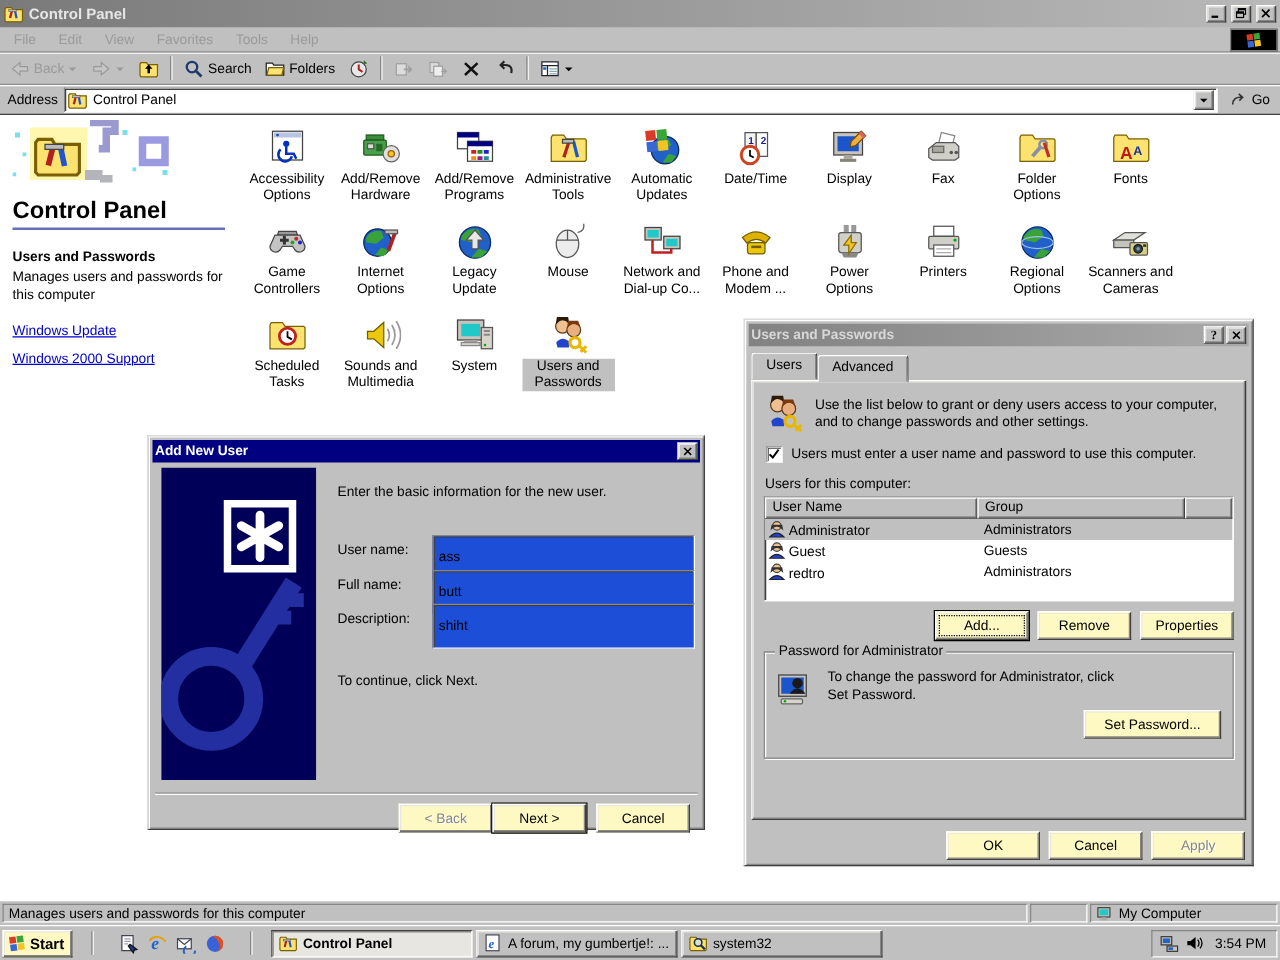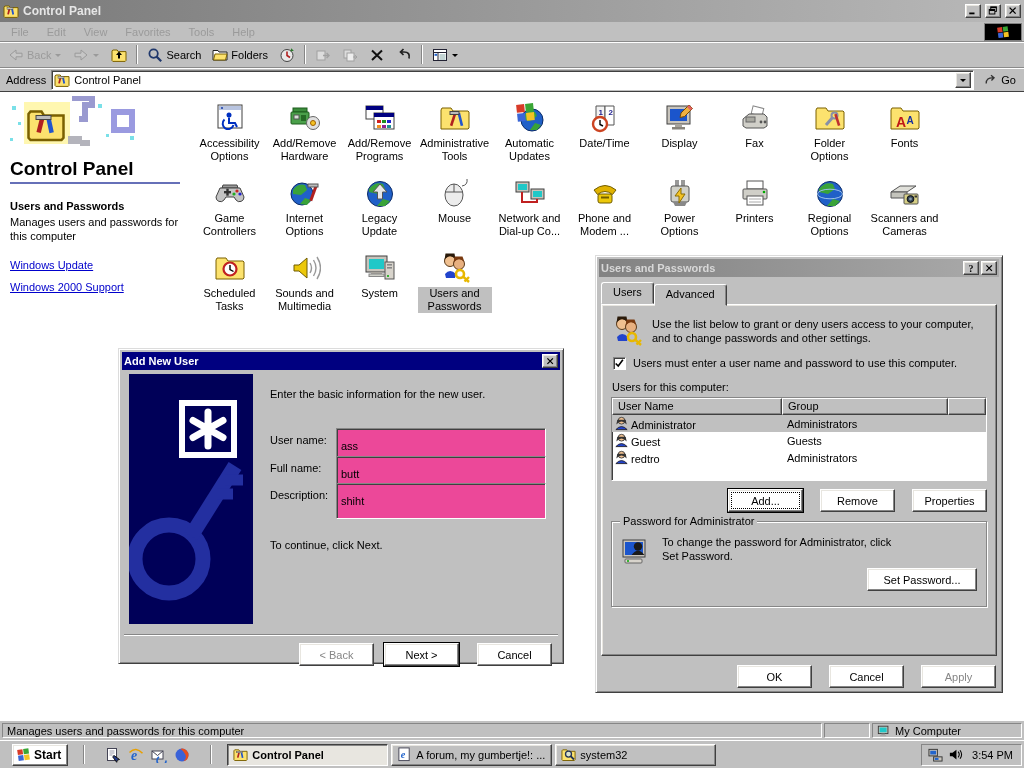--- a/index.html
+++ b/index.html
@@ -8,21 +8,21 @@
     width:1024px; height:768px; overflow:hidden; position:relative;
     font-family:"Liberation Sans", sans-serif; font-size:11px; color:#000;
     background:#c0c0c0;
   }
   svg { display:block; }
 
   
   .raised { background:#c0c0c0; border:1px solid; border-color:#ffffff #404040 #404040 #ffffff; box-shadow:inset -1px -1px 0 #868686, inset 1px 1px 0 #e8e6e0; }
   .etch-v { width:2px; align-self:stretch; margin:2px 3px; border-left:1px solid #868686; border-right:1px solid #ffffff; }
 
-  .btn { background:#ffffff; border:1px solid; border-color:#ffffff #404040 #404040 #ffffff; box-shadow:inset -1px -1px 0 #868686, inset 1px 1px 0 #e8e6e0; height:23px; min-width:75px; display:inline-flex; align-items:center; justify-content:center; padding:0 8px; font-size:11px;margin-left:10px; }
+  .btn { background:#fef9c3; border:1px solid; border-color:#ffffff #404040 #404040 #ffffff; box-shadow:inset -1px -1px 0 #868686, inset 1px 1px 0 #e8e6e0; height:23px; min-width:75px; display:inline-flex; align-items:center; justify-content:center; padding:0 8px; font-size:11px; }
   .btn.default { box-shadow:0 0 0 1px #000, inset -1px -1px 0 #868686, inset 1px 1px 0 #e8e6e0; }
   .btn.focused { outline:1px dotted #000; outline-offset:-4px; }
   .btn.disabled { color:#868686; text-shadow:1px 1px 0 #fff; }
 
   
   .win { position:absolute; left:0; top:0; width:1024px; height:740px; display:flex; flex-direction:column; background:#c0c0c0; }
   .titlebar { height:22px; background:linear-gradient(90deg,#7a7a7a,#b9b9b9); display:flex; align-items:center; gap:4px; padding:2px 3px; }
   .titlebar .ttl { flex:1; color:#e6e6e6; font-weight:bold; font-size:12px; }
   .cap-btn { width:16px; height:14px; display:flex; align-items:center; justify-content:center; padding:0; }
   .menubar { height:20px; display:flex; align-items:center; background:#c0c0c0; border-bottom:1px solid #8a8a8a; box-shadow:0 1px 0 #fff; padding-left:2px; }
@@ -89,21 +89,21 @@
   .pwd-text { line-height:14px; padding-top:1px; }
   .pwd-btn-row { display:flex; justify-content:flex-end; margin-top:2px; }
   .dlg-footer { display:flex; justify-content:flex-end; gap:7px; padding:9px 3px 0 0; }
 
   
   #adduser-dlg { left:118px; top:348px; width:446px; height:316px; z-index:6; }
   .aw-body { position:relative; height:288px; }
   .aw-art { position:absolute; left:7px; top:2px; width:124px; height:250px; }
   .aw-intro { position:absolute; left:148px; top:16px; right:12px; }
   .aw-lbl { position:absolute; left:148px; width:76px; }
-  .aw-input { position:absolute; left:214px; width:210px; height:36px; border:1px solid; border-color:#868686 #ffffff #ffffff #868686; box-shadow:inset 1px 1px 0 #404040; background:#ec4899; font-family:"Liberation Sans",sans-serif; font-size:11px; padding:2px 4px; }
+  .aw-input { position:absolute; left:224px; width:210px; height:36px; border:1px solid; border-color:#868686 #ffffff #ffffff #868686; box-shadow:inset 1px 1px 0 #404040; background:#1d4ed8; font-family:"Liberation Sans",sans-serif; font-size:11px; padding:2px 4px; }
   .aw-cont { position:absolute; left:148px; top:167px; }
   .aw-sep { position:absolute; left:2px; right:2px; top:262px; height:2px; border-top:1px solid #868686; border-bottom:1px solid #fff; }
   .aw-btns { position:absolute; right:8px; top:271px; display:flex; }
   .aw-btns .btn { min-width:75px; }
   .gap8 { width:8px; }
 
   
   .taskbar { position:absolute; left:0; bottom:0; width:1024px; height:28px; background:#c0c0c0; border-top:1px solid #fff; display:flex; align-items:center; gap:12px; padding:2px 2px; }
   .start-btn { height:22px; display:flex; align-items:center; gap:3px; padding:0 6px 0 3px; font-weight:bold; font-size:12px; min-width:0; }
   .ql { display:flex; align-items:center; gap:5px; padding:0 4px; }

